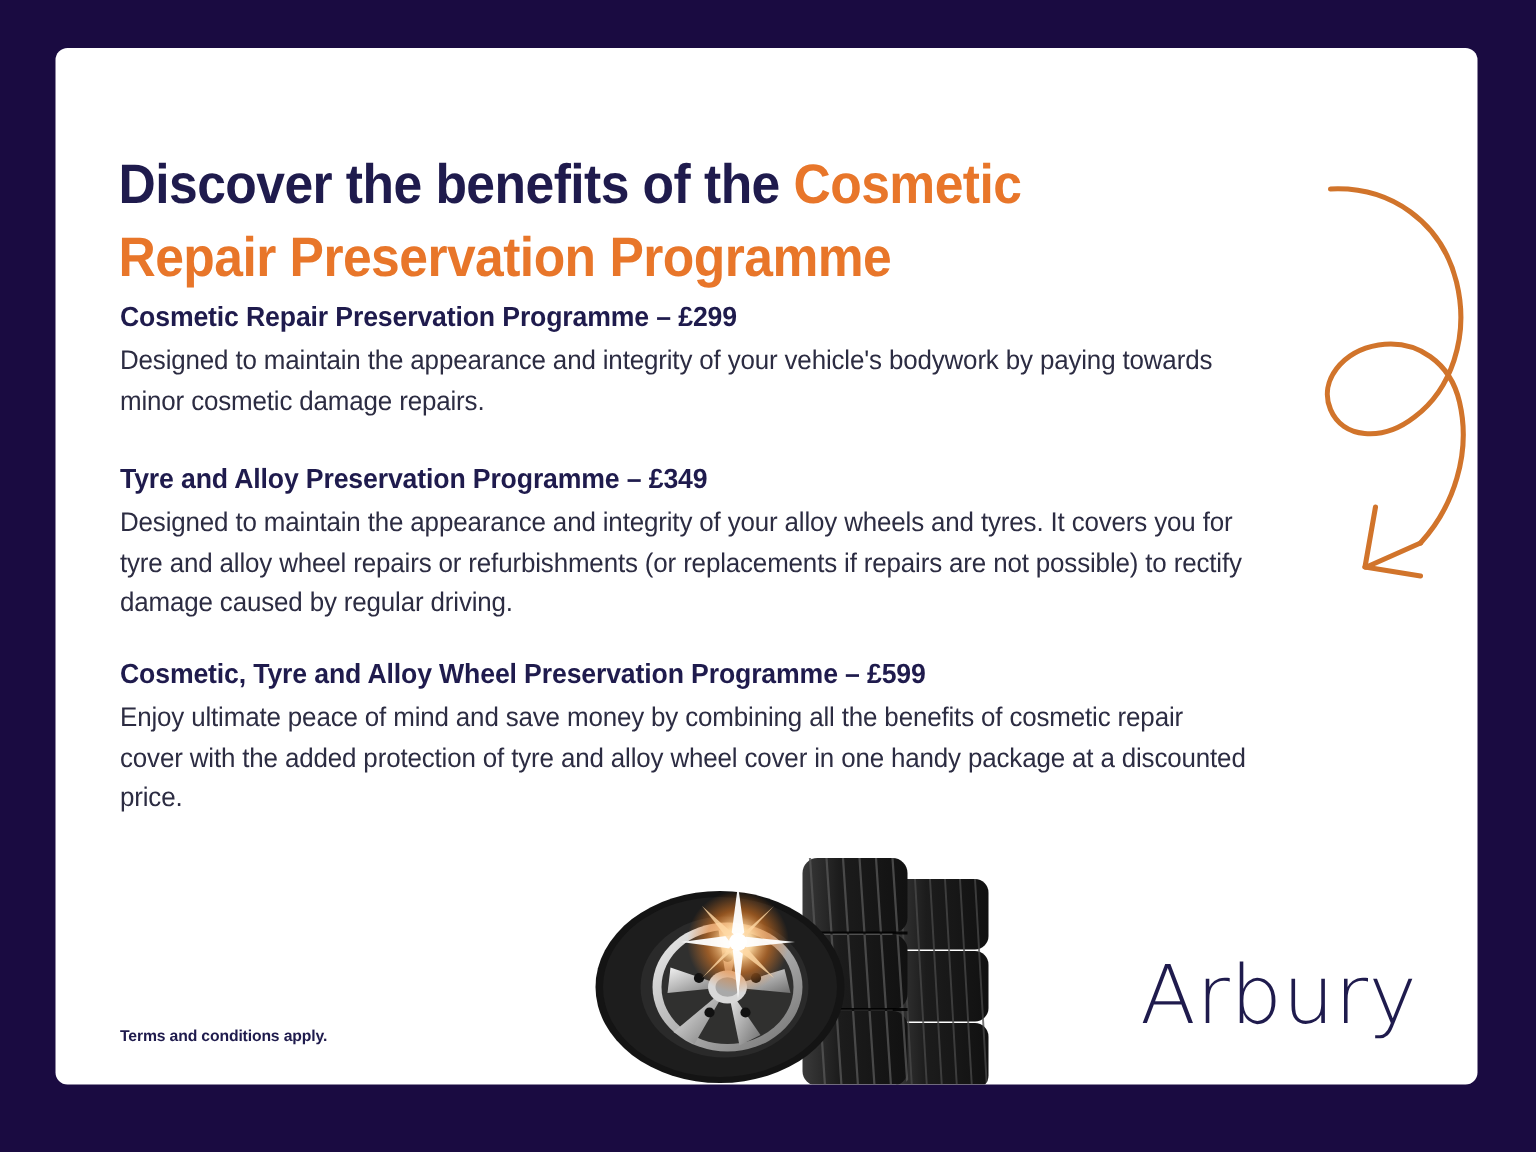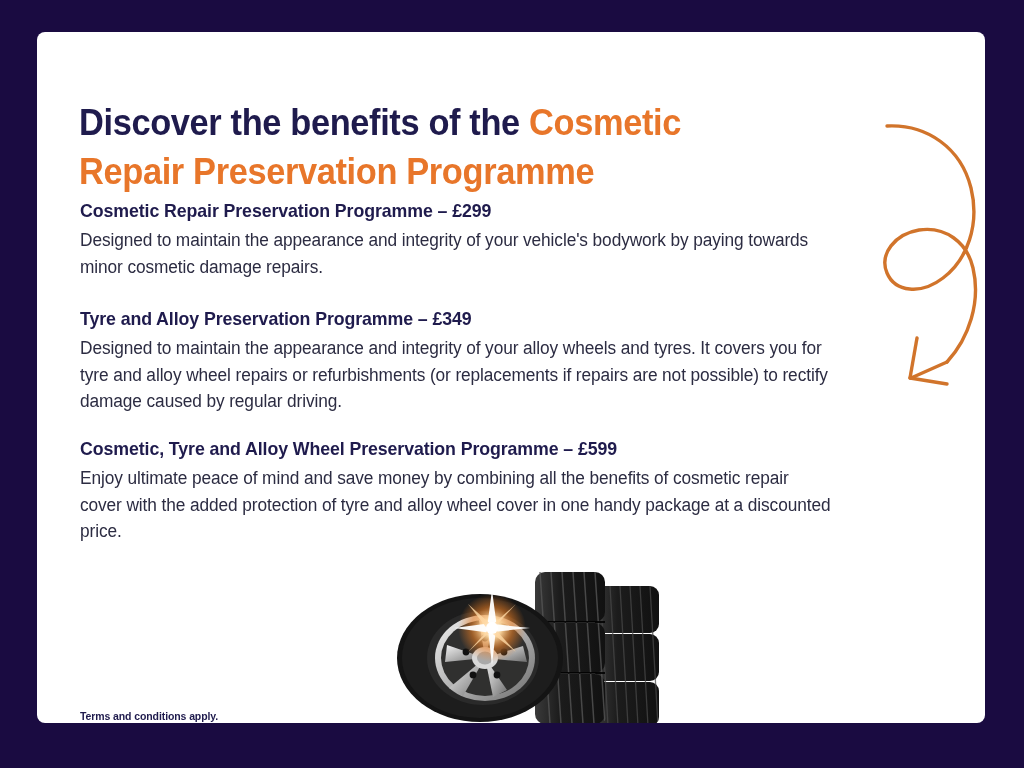--- a/index.html
+++ b/index.html
@@ -96,21 +96,21 @@
     left: 330px;
     top: 518px;
     width: 310px;
     height: 173px;
   }
 
   
   #terms {
     position: absolute;
     left: 43px;
-    top: 678px;
+    top: 653px;
     font-size: 10.5px;
     font-weight: bold;
     color: #1f1b4d;
     letter-spacing: -0.1px;
     text-align: center;
   }
   #brand-logo {
     position: absolute;
     right: 40px;
     top: 600px;
@@ -246,15 +246,16 @@
         </g>
         <g fill="#ffd9a5" opacity="0.8">
           <path d="M101,54 L124,74.5 L149,102 L122,81 Z"></path>
           <path d="M149,54 L126,74.5 L101,102 L124,81 Z"></path>
         </g>
         <circle cx="125" cy="78" r="6" fill="#ffffff"></circle>
       </g>
     </svg>
 
     <div id="terms">Terms and conditions apply.</div>
+    <div id="brand-logo">Arbury</div>
 
   </div>
 </div>
 
 </body></html>

